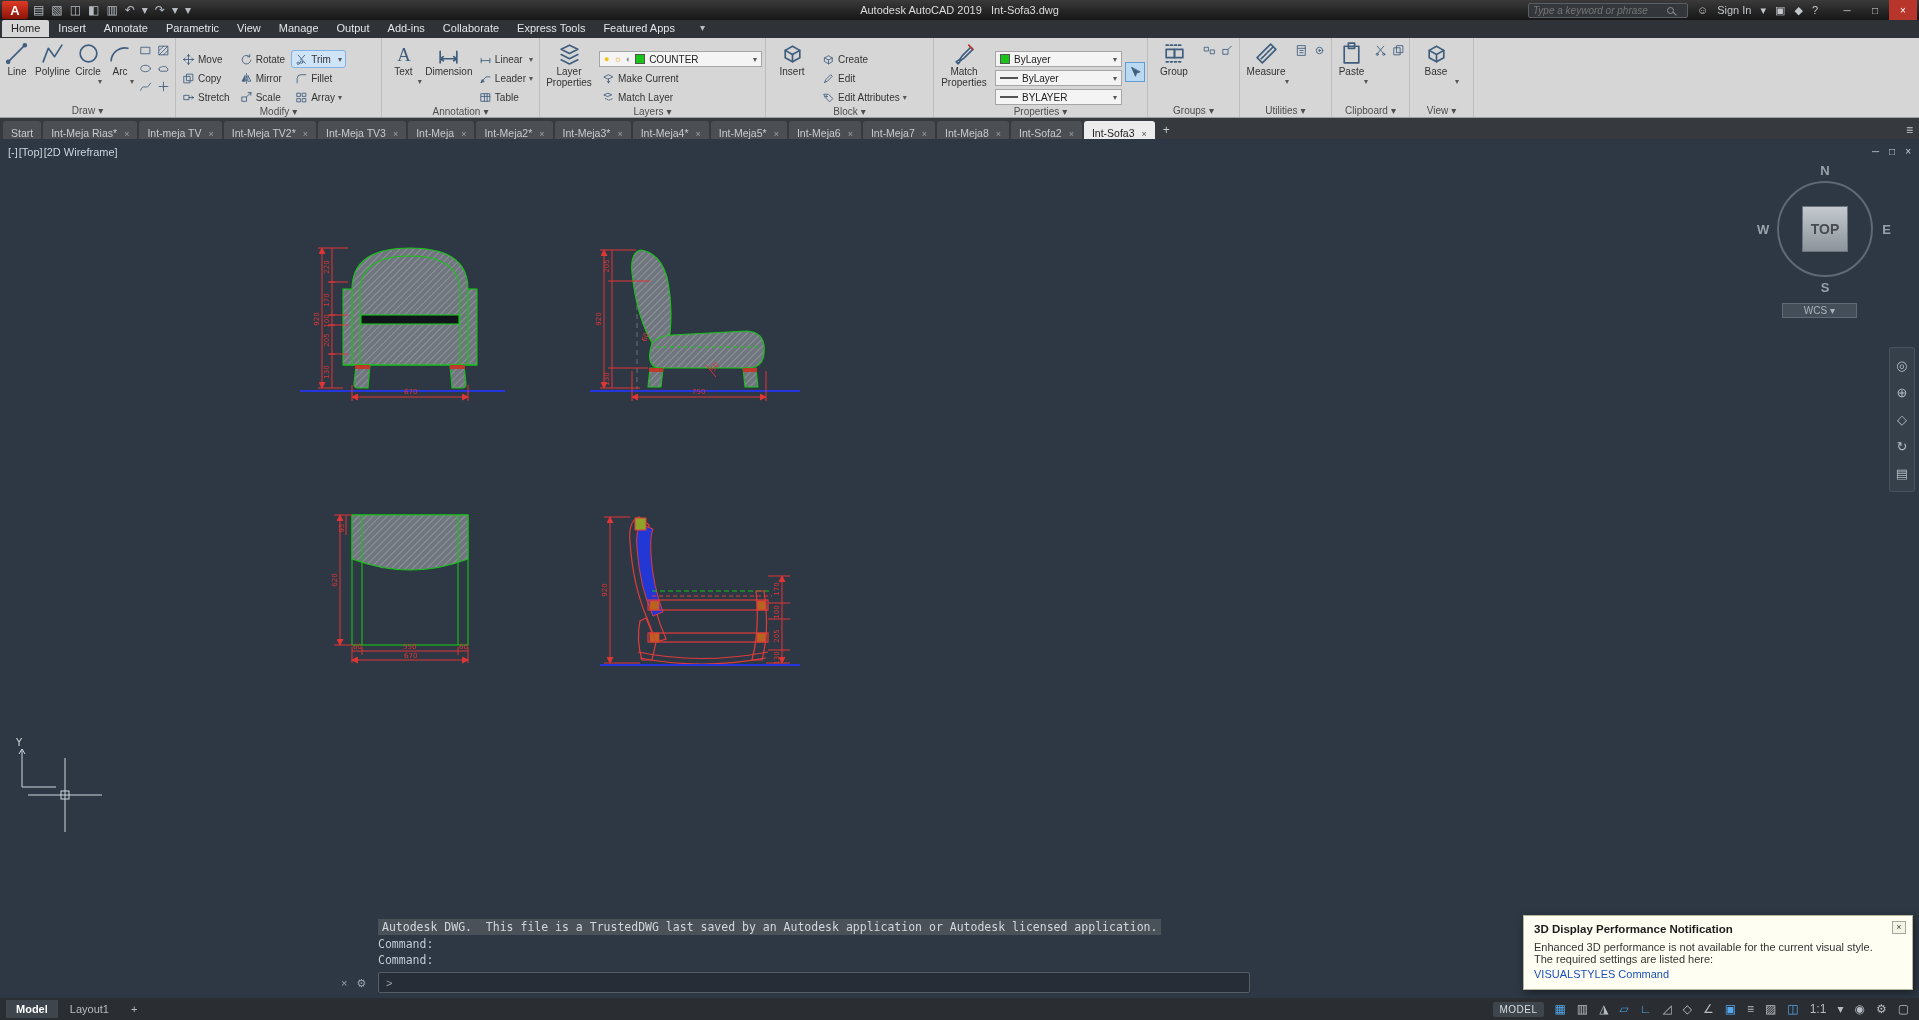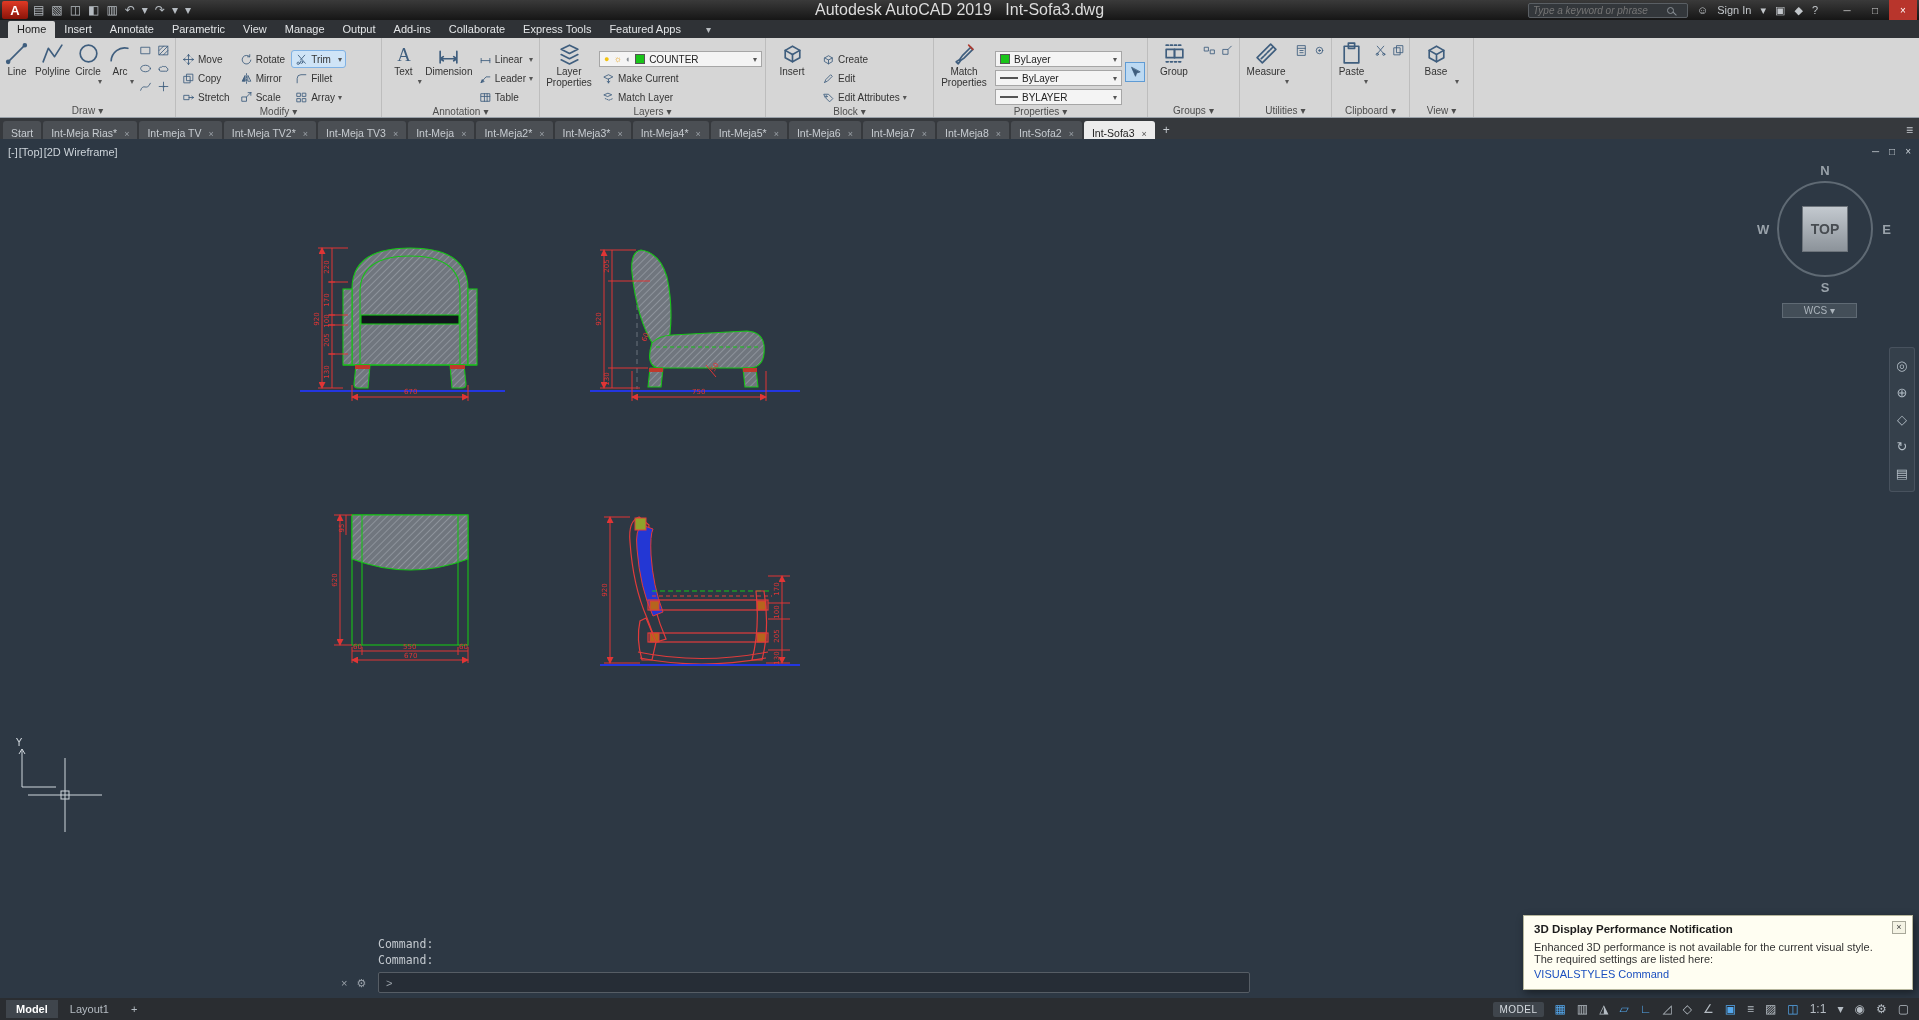--- a/index.html
+++ b/index.html
@@ -4,32 +4,32 @@
 <style>
   *{box-sizing:border-box;margin:0;padding:0;user-select:none}
   html,body{width:1919px;height:1020px;overflow:hidden;background:#2d3844;font-family:"Liberation Sans",sans-serif}
   .pre{white-space:pre}
 
   
   .titlebar{height:20px;background:linear-gradient(#3a3a3a,#161616);display:flex;align-items:center;color:#c8c8c8;font-size:11px;position:relative;z-index:40}
   .logo{width:26px;height:18px;background:linear-gradient(#e03a25,#8a1409);color:#fff;font-weight:bold;display:flex;align-items:center;justify-content:center;margin:1px 5px 1px 2px;border-radius:2px;font-size:13px}
   .qat{display:flex;gap:7px;align-items:center;color:#b6bcc2;font-size:12px}
   .qat span{cursor:pointer}
-  .title-center{position:absolute;left:50%;transform:translateX(-50%);color:#dcdcdc;font-size:16px}
+  .title-center{position:absolute;left:50%;transform:translateX(-50%);color:#dcdcdc;font-size:11px}
   .infocenter{margin-left:auto;display:flex;align-items:center;gap:9px;padding-right:2px;font-size:11px;color:#c2c6ca}
   .searchbox{background:#33373b;border:1px solid #5a5f64;border-radius:2px;display:flex;align-items:center;height:15px;width:160px;padding:0 4px;gap:4px}
   .searchbox input{background:transparent;border:none;outline:none;color:#9aa0a6;font-style:italic;font-size:10px;width:130px;font-family:Liberation Sans, sans-serif}
   .mag{width:7px;height:7px;border:1.4px solid #8a9096;border-radius:50%;position:relative;flex:none}
   .mag::after{content:"";position:absolute;width:5px;height:1.4px;background:#8a9096;transform:rotate(45deg);right:-4px;bottom:-2px}
   .winbtns{display:flex;margin-left:6px}
   .winbtn{width:28px;height:20px;display:flex;align-items:center;justify-content:center;color:#d0d0d0;font-size:10px;cursor:pointer}
   .winbtn.close{background:#b8352c;color:#fff}
 
   
-  .menurow{height:18px;background:#2f3236;display:flex;align-items:center;padding-left:8px;font-size:11px;color:#e3e5e7}
+  .menurow{height:18px;background:#2f3236;display:flex;align-items:flex-start;padding-left:2px;font-size:11px;color:#e3e5e7}
   .mtab{padding:2px 9px 3px;cursor:pointer;border-radius:2px 2px 0 0}
   .mtab.active{background:#d6d6d6;color:#202020}
   .ribbon-toggle{margin-left:10px;color:#b8bcc0;font-size:10px;padding:2px 6px;cursor:pointer}
 
   
   .ribbon{height:80px;background:#d6d6d6;display:flex;border-bottom:1px solid #98a0a8;overflow:hidden}
   .panel{display:flex;flex-direction:column;border-right:1px solid #bdbdbd;padding:1px 3px 0}
   .pbody{flex:1;display:flex;gap:4px;align-items:stretch}
   .plabel{height:13px;font-size:10px;color:#4d4d4d;display:flex;align-items:center;justify-content:center;gap:3px;cursor:pointer}
   .bigbtn{width:46px;display:flex;flex-direction:column;align-items:center;font-size:10px;color:#333;text-align:center;line-height:1.05;padding-top:2px;border-radius:2px;cursor:pointer}
@@ -893,20 +893,21 @@
 
   <div class="navbar">
     <span>◎</span>
     <span>⊕</span>
     <span>◇</span>
     <span>↻</span>
     <span>▤</span>
   </div>
 
   <div class="cmd-hist">
+    <div><span class="trusted pre">Autodesk DWG.  This file is a TrustedDWG last saved by an Autodesk application or Autodesk licensed application.</span></div>
     <div>Command:</div>
     <div>Command:</div>
   </div>
   <div class="cmd-tools">
     <span>×</span>
     <span>⚙</span>
   </div>
   <div class="cmd-dock">
     <span>&gt;</span>
   </div>

